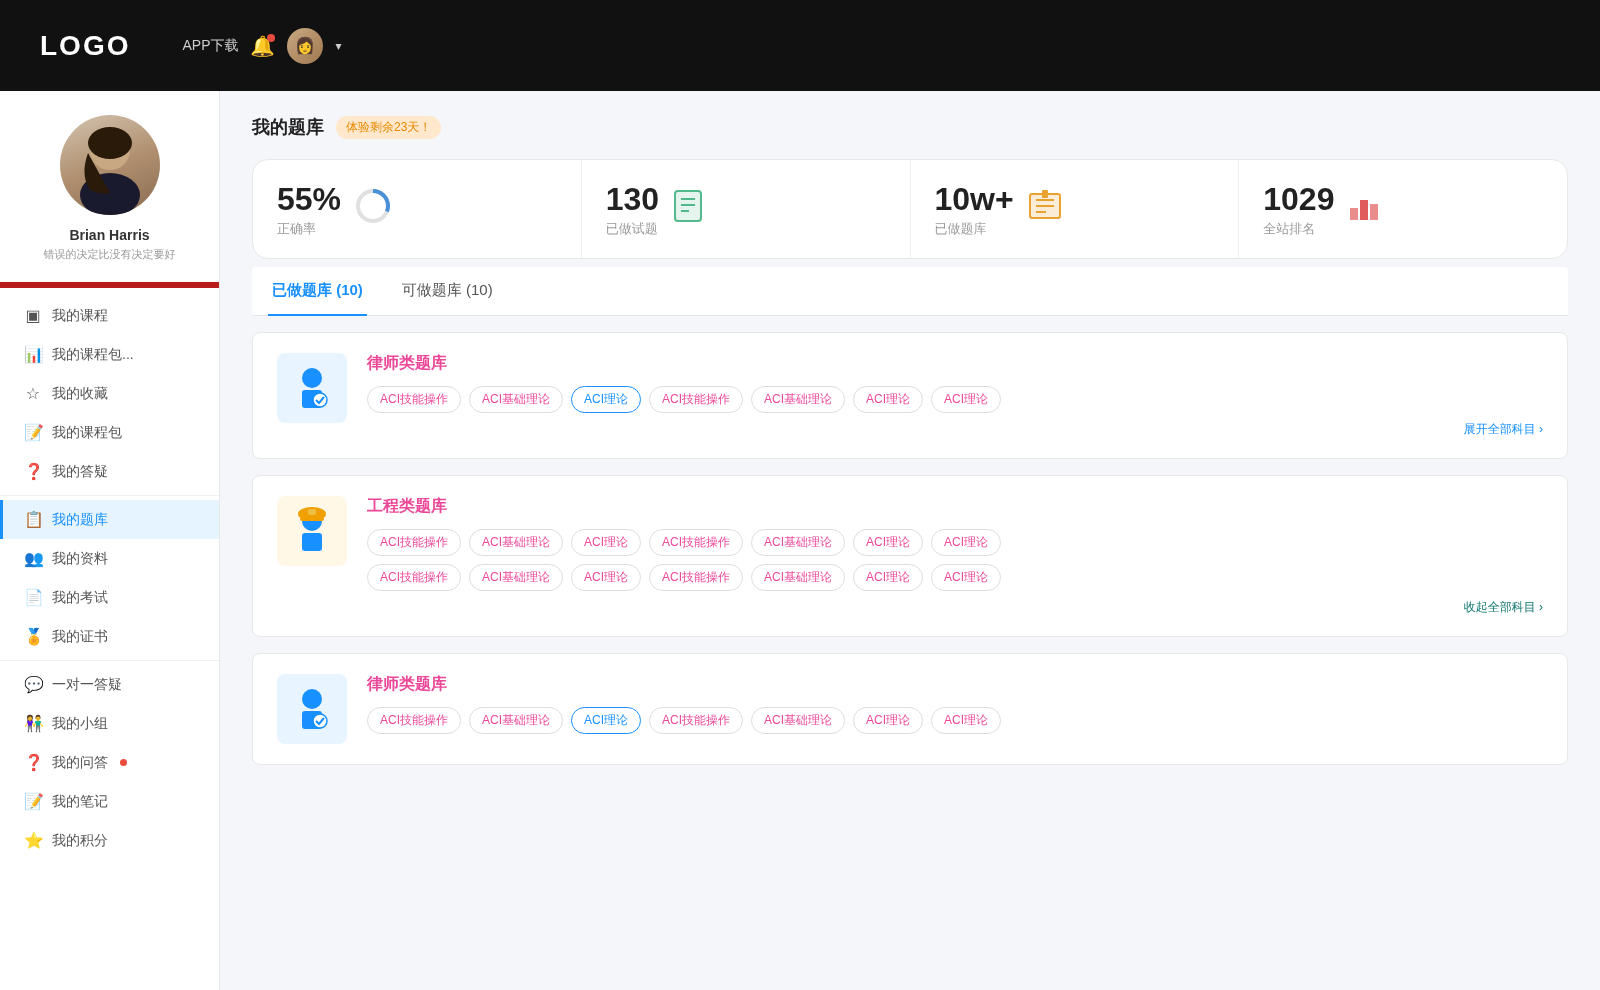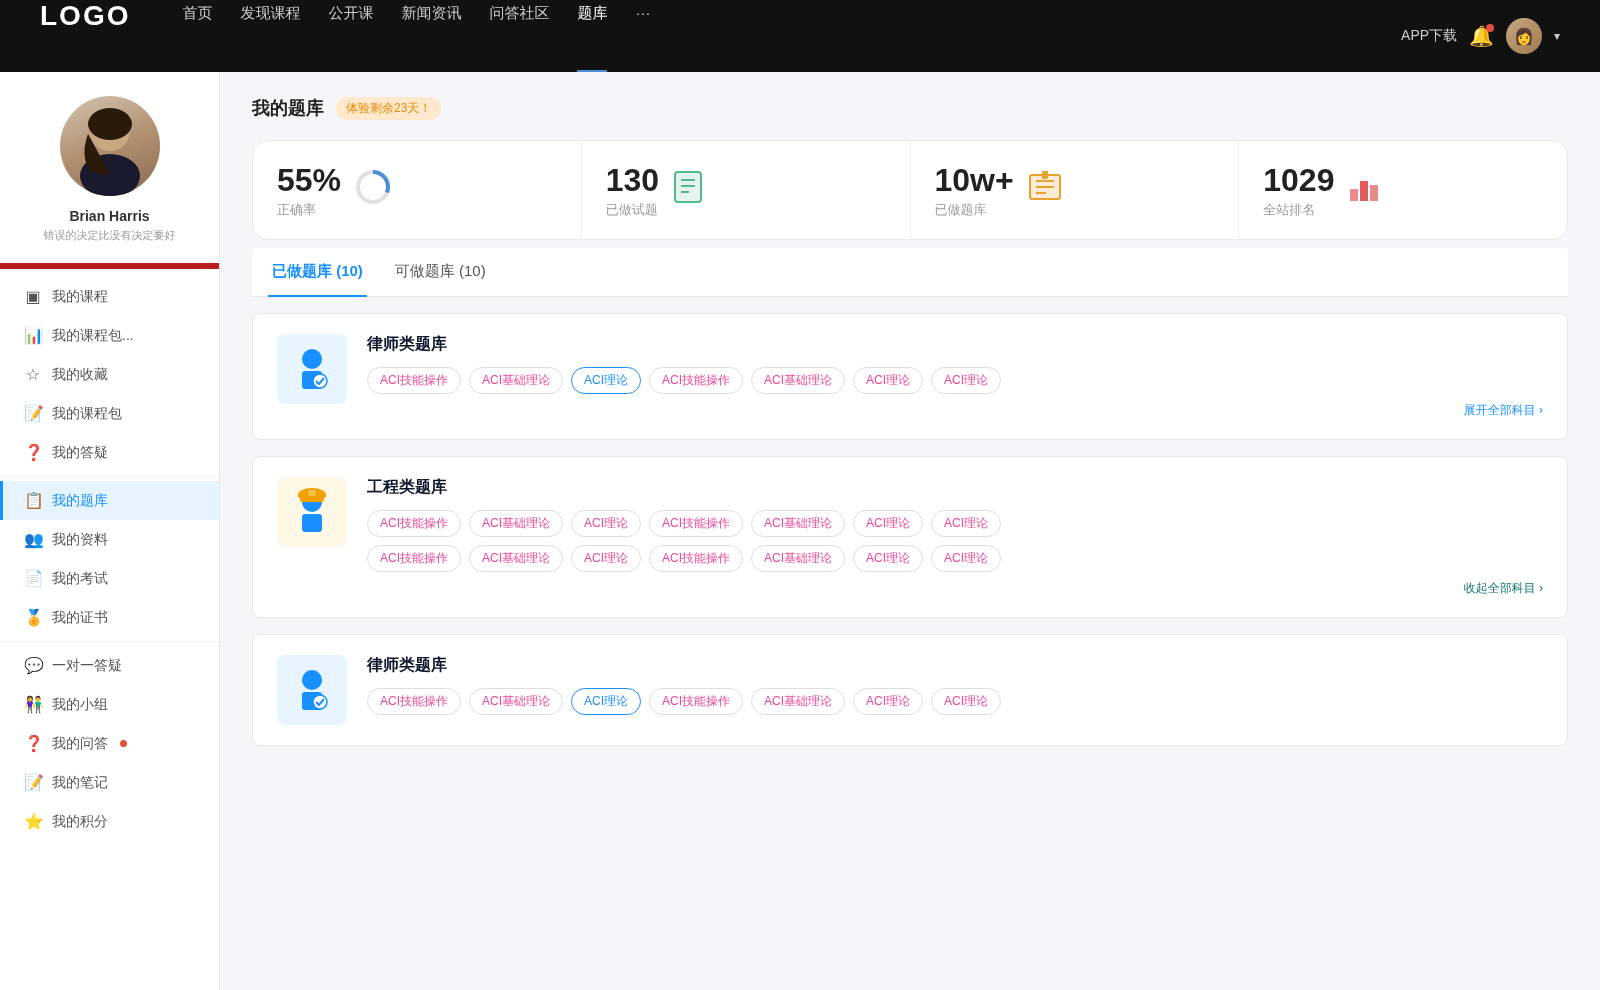--- a/index.html
+++ b/index.html
@@ -1,22 +1,23 @@
 <!DOCTYPE html>
 <html><head>
   <meta charset="utf-8">
   <style>
     * { box-sizing: border-box; margin: 0; padding: 0; }
     body { font-family: "PingFang SC", "Microsoft YaHei", sans-serif; background: #f0f2f5; min-height: 990px; }
 
     
     .navbar {
       background: #111;
-      height: 72px;
-      display: flex;
+      height: 91px;
+      display: flex;
+      align-items: center;
       padding: 0 40px;
       gap: 32px;
     }
     .navbar-logo {
       color: #fff;
       font-size: 28px;
       font-weight: bold;
       letter-spacing: 2px;
       margin-right: 20px;
     }
@@ -218,21 +219,21 @@
       font-size: 28px;
     }
     .icon-chart { color: #4a90d9; }
     .icon-doc { color: #52b98c; }
     .icon-book { color: #e8a230; }
     .icon-bar { color: #e05b5b; }
 
     
     .tabs-row {
       display: flex;
-      gap: 24px;
+      gap: 31px;
       margin-bottom: 16px;
       border-bottom: 1px solid #e8e8e8;
       background: #fff;
       padding: 0 16px;
       border-radius: 4px 4px 0 0;
     }
     .tab-item {
       padding: 14px 4px;
       font-size: 15px;
       color: #555;
@@ -264,21 +265,21 @@
       border-radius: 8px;
       background: #e8f4ff;
       display: flex; align-items: center; justify-content: center;
       flex-shrink: 0;
     }
     
     .bank-content { flex: 1; }
     .bank-title {
       font-size: 16px;
       font-weight: 600;
-      color: #0f172a;
+      color: #ec4899;
       margin-bottom: 12px;
     }
     .bank-tags {
       display: flex;
       flex-wrap: wrap;
       gap: 8px;
       margin-bottom: 4px;
     }
     .tag {
       padding: 4px 12px;
@@ -311,29 +312,20 @@
       flex-wrap: wrap;
       gap: 8px;
       margin-top: 8px;
     }
   </style>
 </head>
 <body>
 
 <nav class="navbar">
   <span class="navbar-logo">LOGO</span>
-  <div class="navbar-nav">
-    <span class="navbar-nav-item">首页</span>
-    <span class="navbar-nav-item">发现课程</span>
-    <span class="navbar-nav-item">公开课</span>
-    <span class="navbar-nav-item">新闻资讯</span>
-    <span class="navbar-nav-item">问答社区</span>
-    <span class="navbar-nav-item active">题库</span>
-    <span class="navbar-nav-item">···</span>
-  </div>
   <div class="navbar-right">
     <span class="navbar-app-dl">APP下载</span>
     <span class="navbar-bell">
       🔔
       <span class="navbar-bell-dot"></span>
     </span>
     <div class="navbar-avatar">
       <div class="navbar-avatar-inner">👩</div>
     </div>
     <span class="navbar-dropdown-arrow">▾</span>

